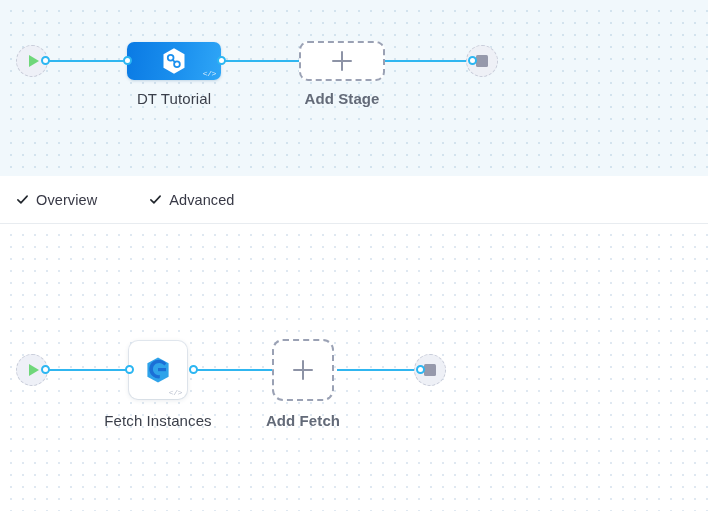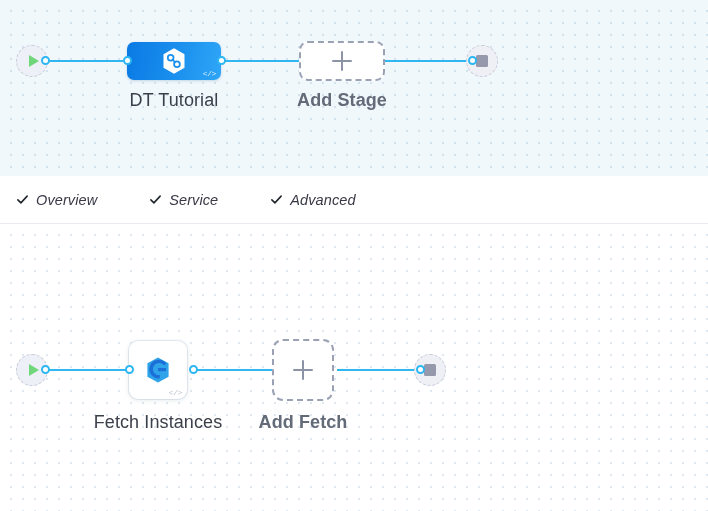--- a/index.html
+++ b/index.html
@@ -78,21 +78,20 @@
     width: 13px;
     height: 13px;
     flex: none;
     color: #22272d;
   }
   .tab .tab-check svg { display: block; }
   .tab-label {
     font-size: 14.5px;
     color: #383946;
     letter-spacing: 0.1px;
-    font-style: italic;
   }
   .tab.active .tab-label {
     color: #10161f;
     font-weight: bold;
   }
   .tab.active .tab-underline {
     position: absolute;
     left: -6px;
     right: 8px;
     bottom: -1px;
@@ -215,21 +214,21 @@
     background: #8d93a6;
     border-radius: 1px;
   }
   .plus::before { left: 0; top: 9px; width: 20px; height: 2px; }
   .plus::after  { top: 0; left: 9px; width: 2px; height: 20px; }
 
   
   .caption {
     position: absolute;
     text-align: center;
-    font-size: 18px;
+    font-size: 15px;
     color: #3b3f4a;
     letter-spacing: 0.1px;
     white-space: nowrap;
     transform: translateX(-50%);
   }
   .caption.muted { color: #636a78; font-weight: bold; }
 </style>
 </head>
 <body>
 
@@ -277,29 +276,20 @@
     <div class="tab">
       <span class="tab-check">
         <svg viewBox="0 0 14 14" width="13" height="13">
             <path d="M2 7.4 L5.3 10.6 L12 3.4" fill="none" stroke="currentColor" stroke-width="1.7" stroke-linecap="round" stroke-linejoin="round"></path>
           </svg>
       </span>
       <span class="tab-label">Overview</span>
 
     </div>
 
-    <div class="tab">
-      <span class="tab-check">
-        <svg viewBox="0 0 14 14" width="13" height="13">
-            <path d="M2 7.4 L5.3 10.6 L12 3.4" fill="none" stroke="currentColor" stroke-width="1.7" stroke-linecap="round" stroke-linejoin="round"></path>
-          </svg>
-      </span>
-      <span class="tab-label">Service</span>
-
-    </div>
 
 
 
     <div class="tab">
       <span class="tab-check">
         <svg viewBox="0 0 14 14" width="13" height="13">
             <path d="M2 7.4 L5.3 10.6 L12 3.4" fill="none" stroke="currentColor" stroke-width="1.7" stroke-linecap="round" stroke-linejoin="round"></path>
           </svg>
       </span>
       <span class="tab-label">Advanced</span>

